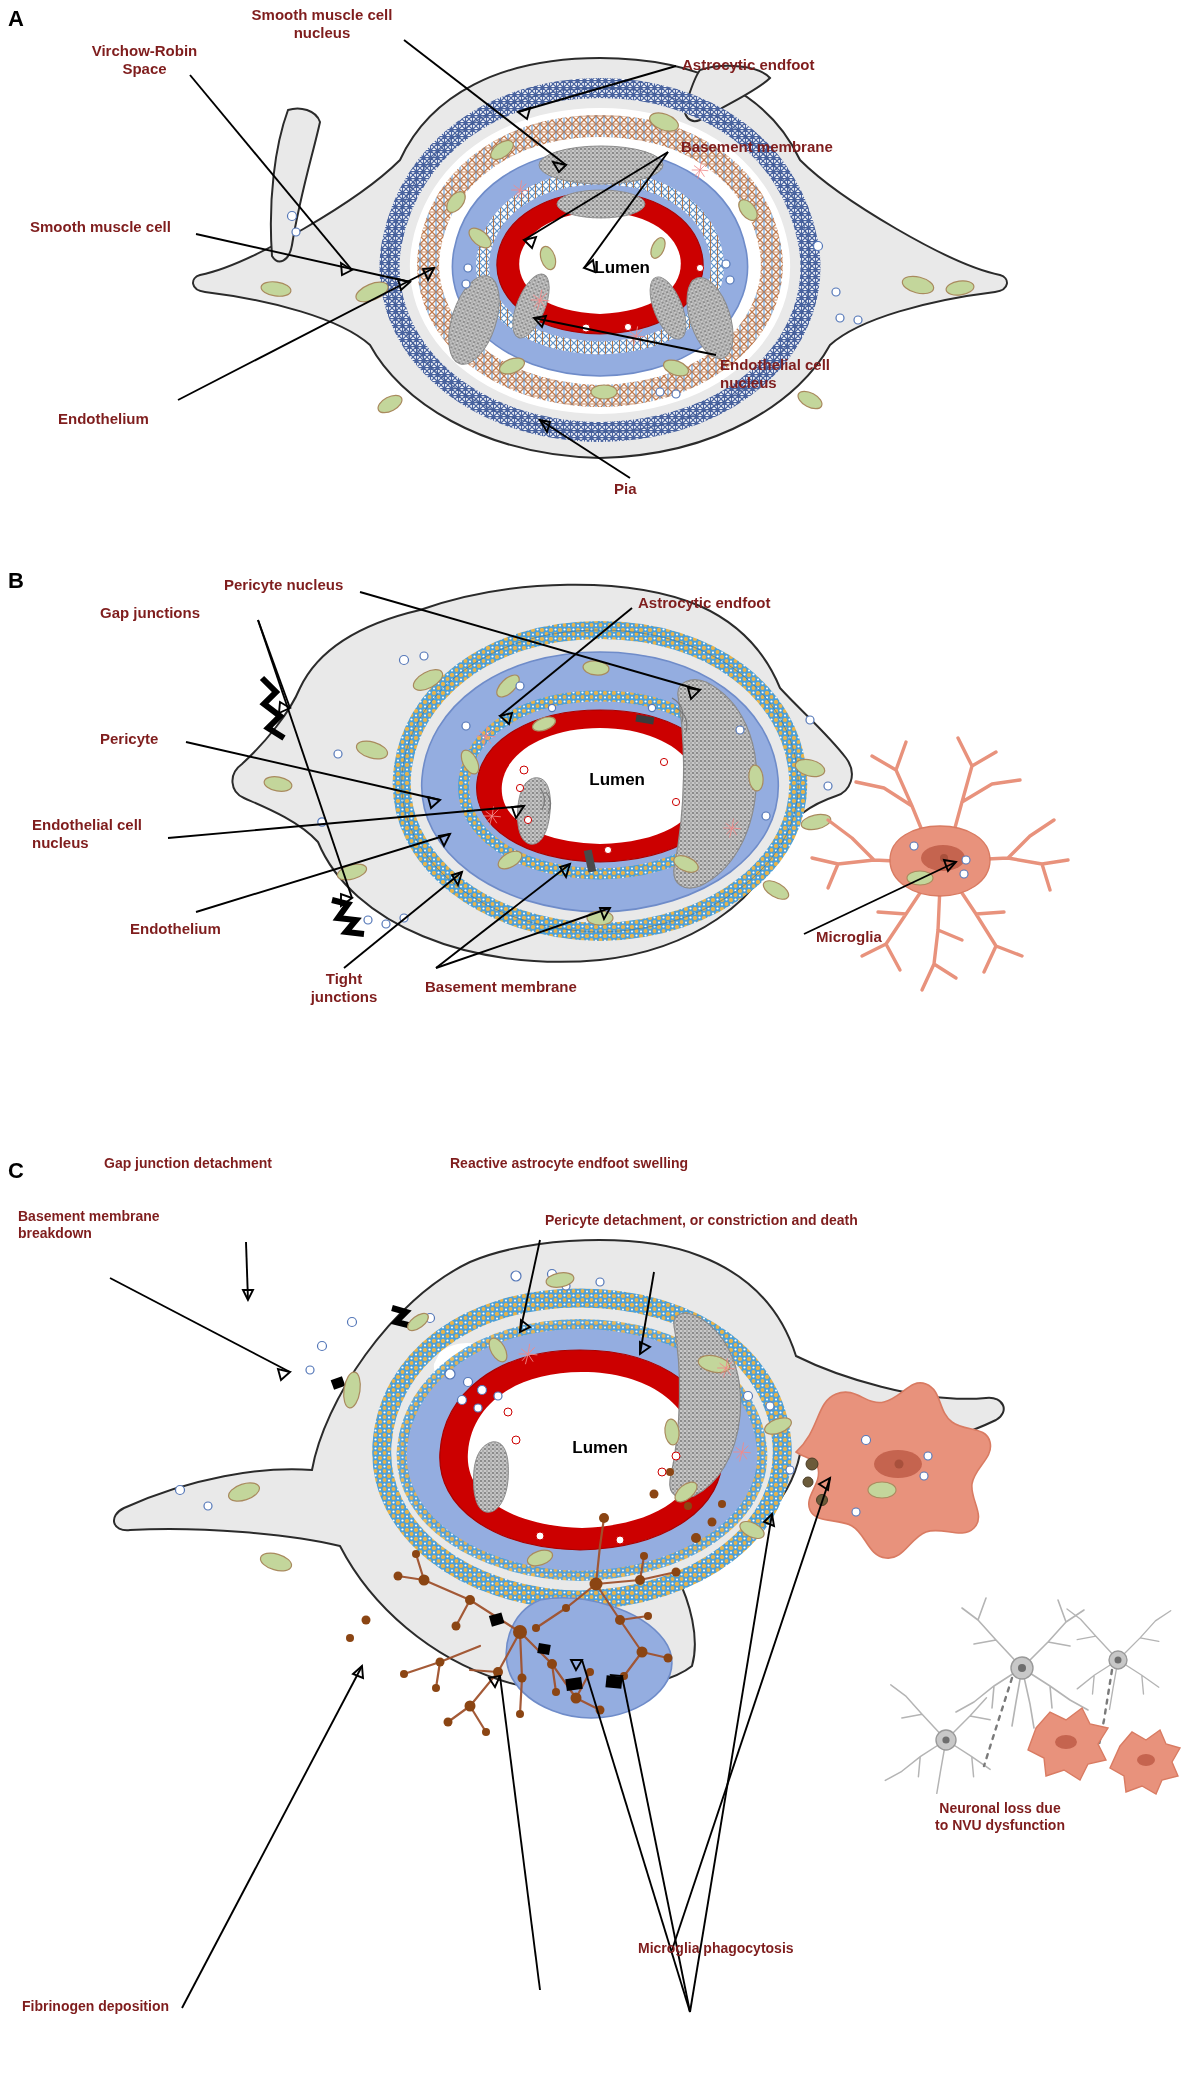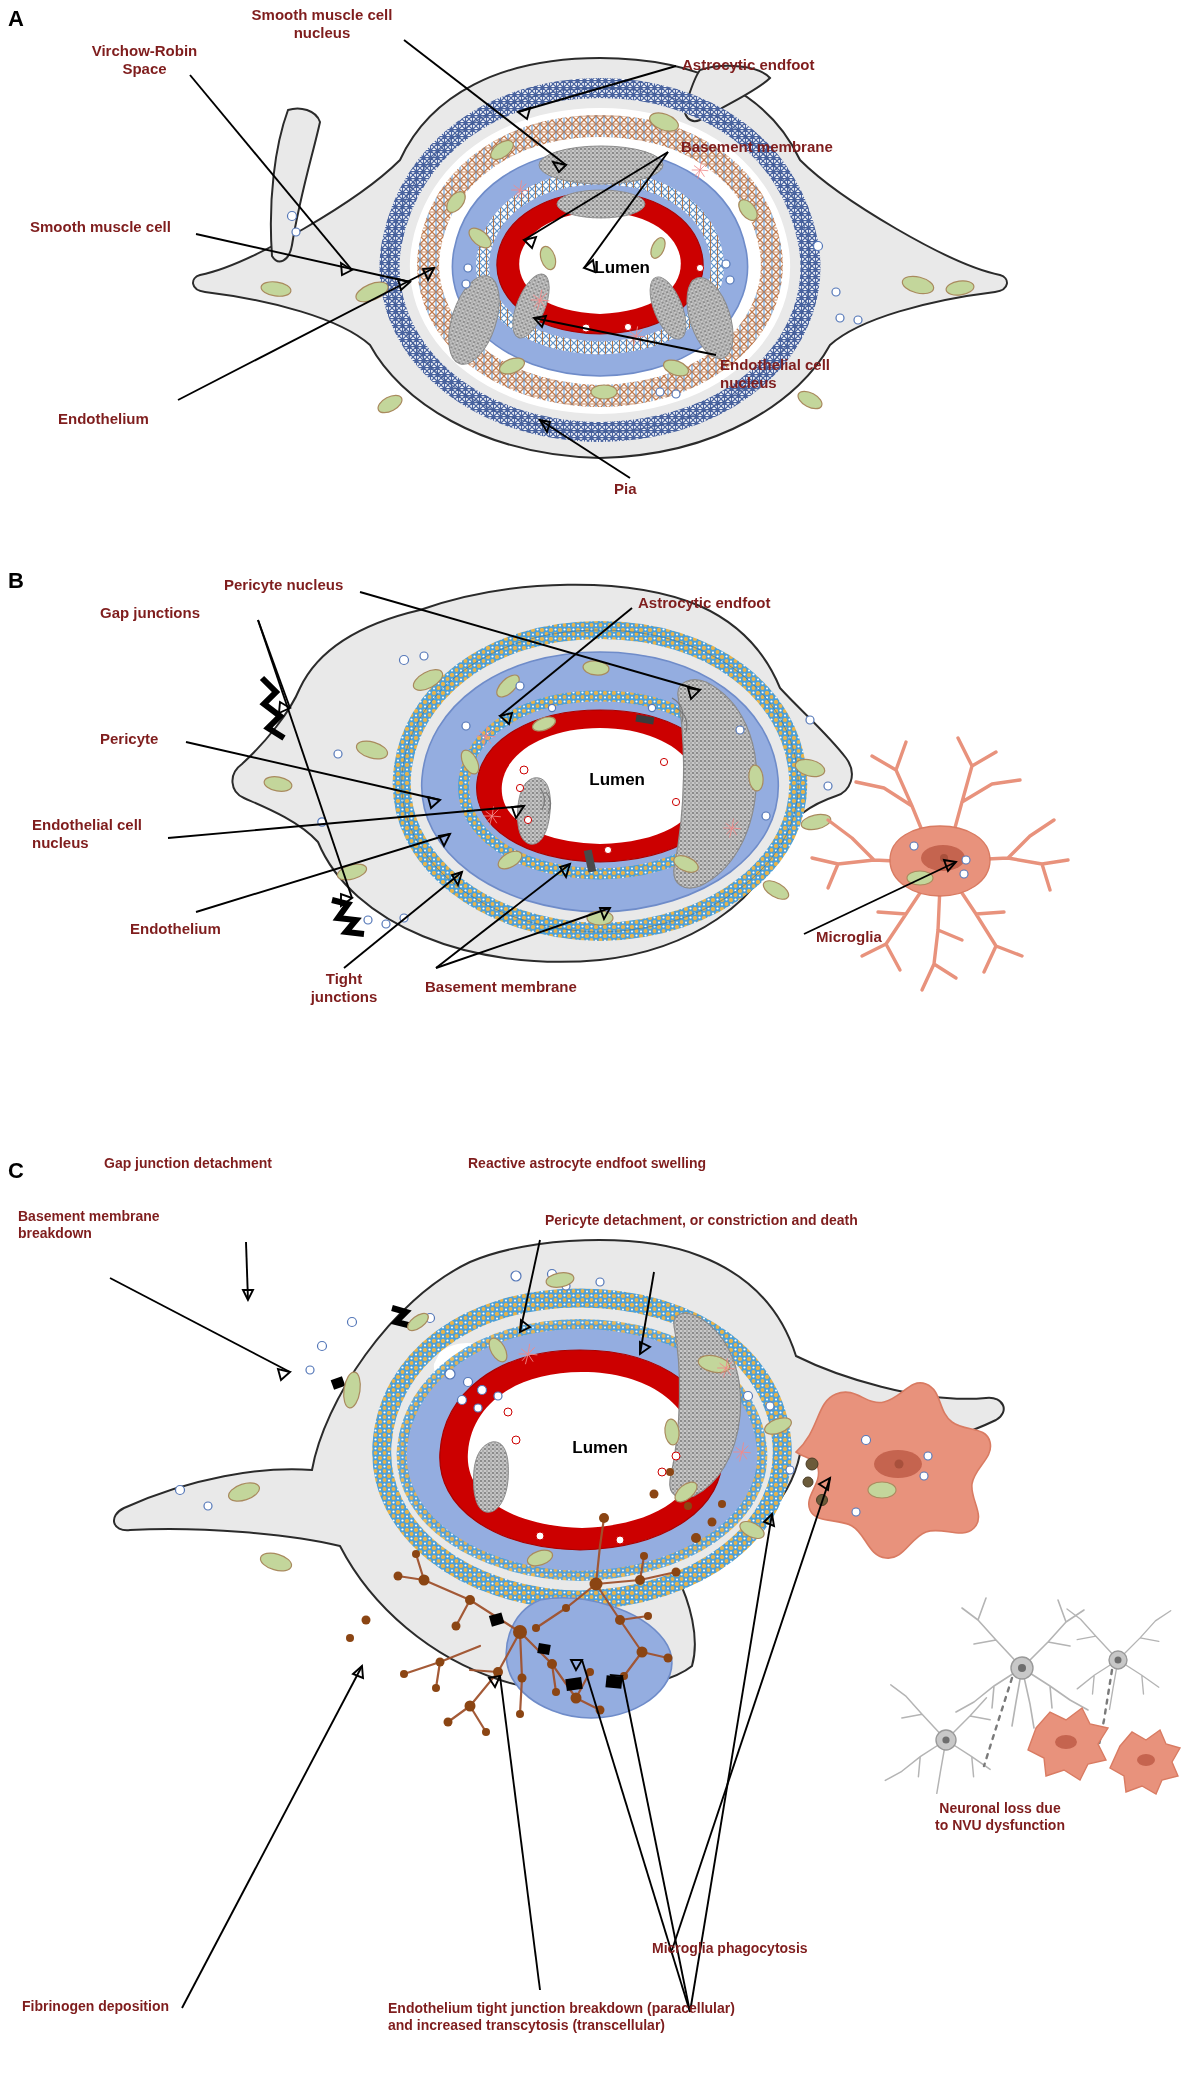--- a/index.html
+++ b/index.html
@@ -773,31 +773,29 @@
       <path class="leader" d="M362 606 l1 12 l-10 -4 z" fill="#000" stroke="none"></path>
     </g>
   </svg>
 
   <div class="panel-letter" style="left:8px; top:100px;">C</div>
 
   <div class="lumen-text" style="left:538px; top:378px; width:90px;">Lumen</div>
 
   <div class="lbl s14" style="left:104px; top:95px;">Gap junction detachment</div>
 
-  <div class="lbl s14" style="left:468px; top:95px;">Reactive astrocyte endfoot swelling</div>
+  <div class="lbl s14" style="left:450px; top:95px;">Reactive astrocyte endfoot swelling</div>
 
   <div class="lbl s14" style="left:545px; top:152px;">Pericyte detachment, or constriction and death</div>
 
   <div class="lbl s14" style="left:18px; top:148px;">Basement membrane
 breakdown</div>
 
   <div class="lbl s14 c" style="left:900px; top:740px; width:200px;">Neuronal loss due
 to NVU dysfunction</div>
 
-  <div class="lbl s14" style="left:652px; top:880px;">Microglia phagocytosis</div>
+  <div class="lbl s14" style="left:638px; top:880px;">Microglia phagocytosis</div>
 
   <div class="lbl s14" style="left:22px; top:938px;">Fibrinogen deposition</div>
 
-  <div class="lbl s14" style="left:388px; top:940px;">Endothelium tight junction breakdown (paracellular)
-and increased transcytosis (transcellular)</div>
 </div>
 
 </div>
 
 </body></html>

